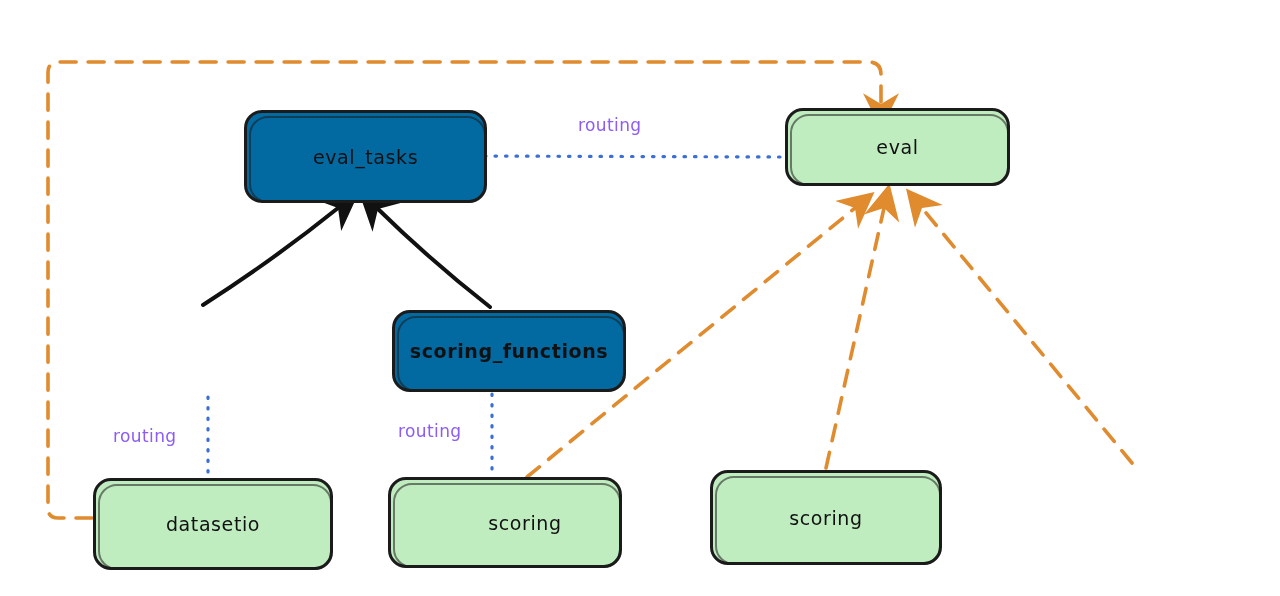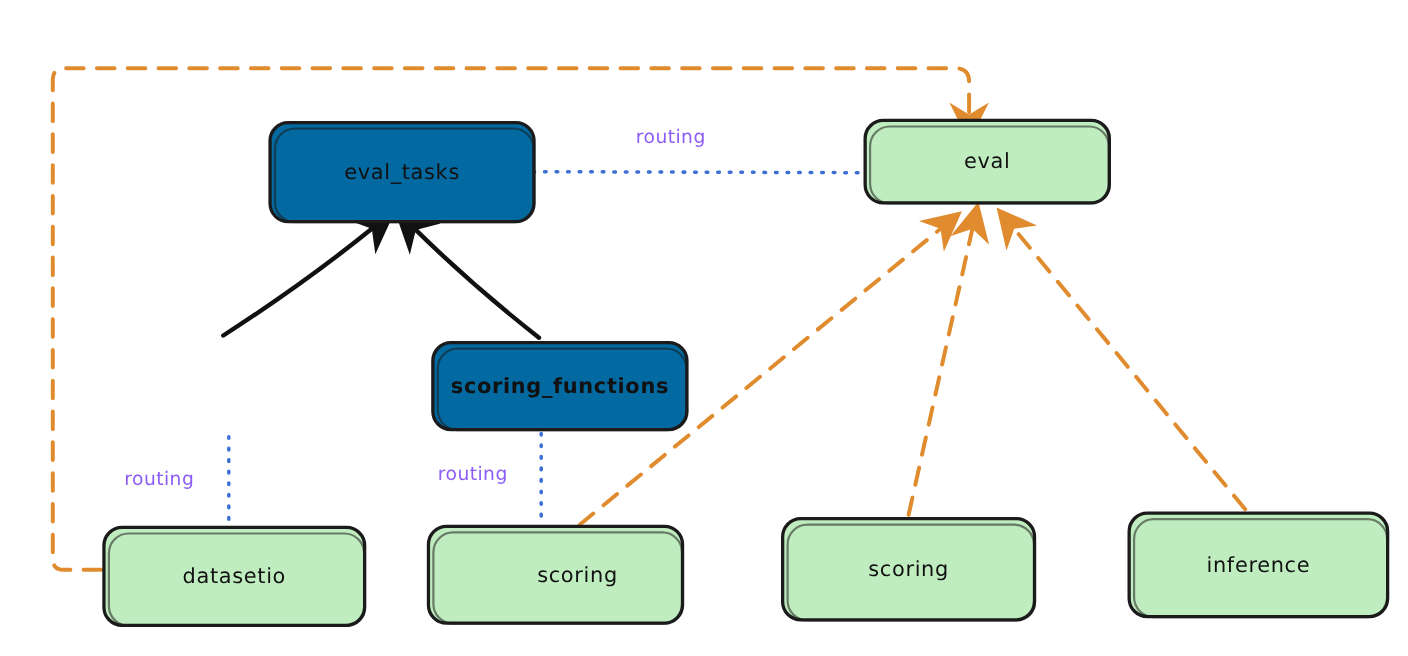--- a/index.html
+++ b/index.html
@@ -139,23 +139,20 @@
   </div>
 
   <div class="node green" style="left:388px; top:477px; width:234px; height:91px;padding-left:40px;">
     <span class="node-label">scoring</span>
   </div>
 
   <div class="node green" style="left:710px; top:470px; width:232px; height:95px;">
     <span class="node-label">scoring</span>
   </div>
 
-  <div class="node green" style="left:1025px; top:465px; width:238px; height:97px;">
-    <span class="node-label">inference</span>
-  </div>
 
   <div class="edge-label" style="left:578px; top:115px;">routing</div>
 
   <div class="edge-label" style="left:113px; top:426px;">routing</div>
 
   <div class="edge-label" style="left:398px; top:421px;">routing</div>
 
 </div>
 
 </body></html>

